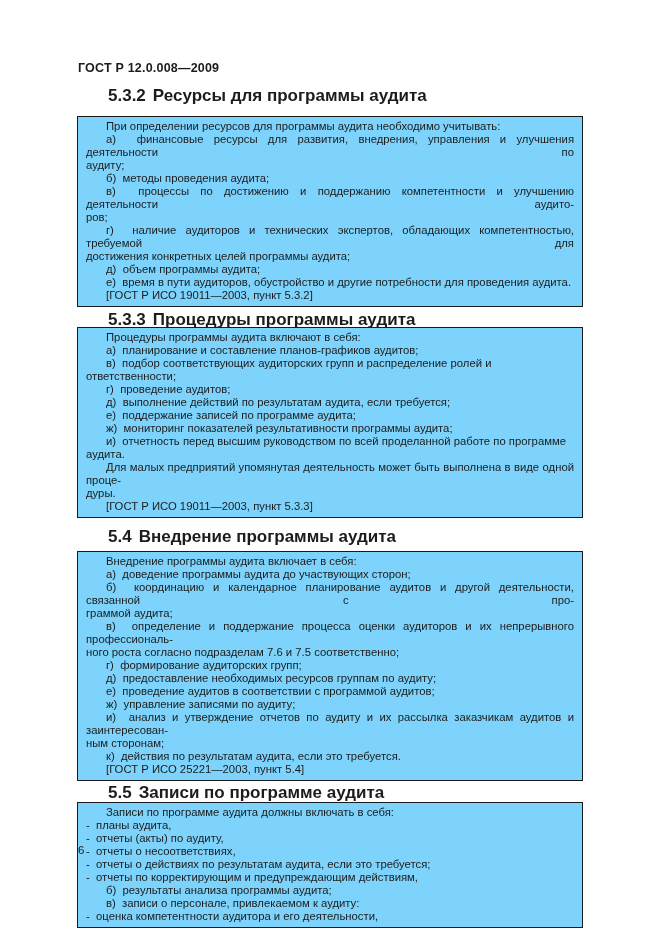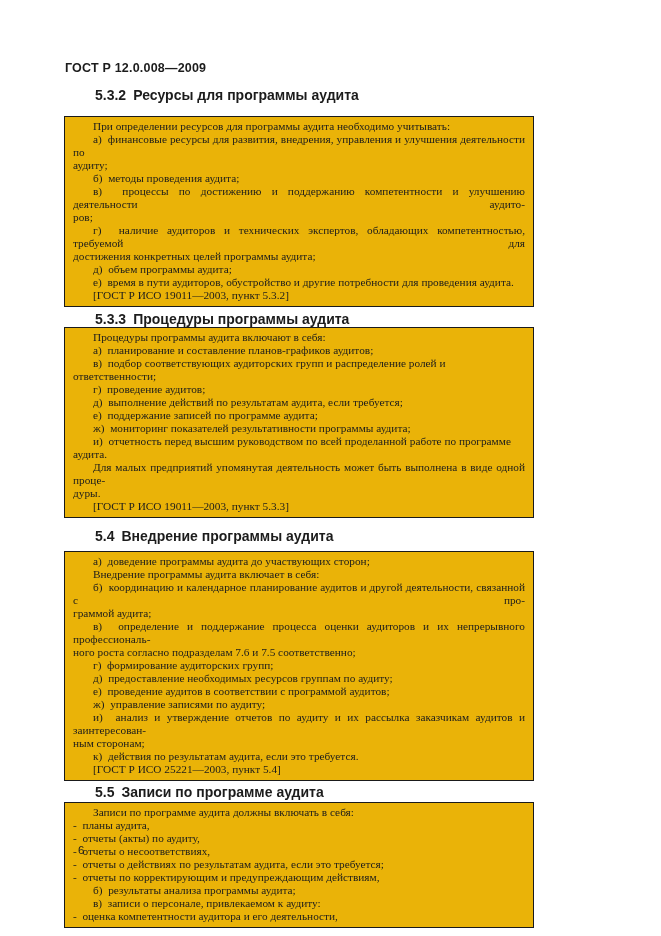--- a/index.html
+++ b/index.html
@@ -6,48 +6,47 @@
   body {
     width: 661px; height: 936px;
     background: #ffffff;
     font-family: "Liberation Sans", sans-serif;
     color: #1c1c1c;
     position: relative;
     overflow: hidden;
   }
   .content {
     position: absolute;
-    left: 64px; top: 0;
-    width: 470px;
+    left: 77px; top: 0;
+    width: 506px;
   }
   .doc-header {
     margin: 62px 0 0 1px;
     font-weight: bold;
     font-size: 12.5px;
     line-height: 13px;
     letter-spacing: 0.2px;
   }
   .section-heading {
     font-weight: bold;
-    font-size: 14px;
+    font-size: 17px;
     line-height: 13px;
     margin-left: 31px;
   }
   .section-heading .ht { margin-left: 7px; }
   .s1 .section-heading { margin-top: 14px; margin-bottom: 14px; }
   .s2 .section-heading { margin-top: 6px;  margin-bottom: 1px; }
   .s3 .section-heading { margin-top: 12px;  margin-bottom: 8px; }
   .s4 .section-heading { margin-top: 5px;  margin-bottom: 3px; }
   .box {
     border: 1.5px solid #1a1a1a;
     padding: 3px 8px 4px 8px;
     font-size: 11.3px;
     line-height: 13px;
-    background: #eab308;
-    font-family: Liberation Serif, serif;
+    background: #7dd3fc;
   }
   .line { white-space: normal; }
   .line.p, .line.pj { text-indent: 20px; }
   .line.pj { text-align: justify; text-align-last: justify; }
   .line.c { text-indent: 0; }
   .line.d { }
   .page-number {
     position: absolute;
     left: 78px; top: 844px;
     font-size: 11.5px;
@@ -97,22 +96,22 @@
         <div class="line c">дуры.</div>
         <div class="line p">[ГОСТ Р ИСО 19011—2003, пункт 5.3.3]</div>
       </div>
   </div>
 
   <div class="section s3">
     <div class="section-heading">
       <span>5.4</span><span class="ht">Внедрение программы аудита</span>
     </div>
     <div class="box">
+        <div class="line p">Внедрение программы аудита включает в себя:</div>
         <div class="line p">а)&nbsp; доведение программы аудита до участвующих сторон;</div>
-        <div class="line p">Внедрение программы аудита включает в себя:</div>
         <div class="line pj">б)&nbsp; координацию и календарное планирование аудитов и другой деятельности, связанной с про-</div>
         <div class="line c">граммой аудита;</div>
         <div class="line pj">в)&nbsp; определение и поддержание процесса оценки аудиторов и их непрерывного профессиональ-</div>
         <div class="line c">ного роста согласно подразделам 7.6 и 7.5 соответственно;</div>
         <div class="line p">г)&nbsp; формирование аудиторских групп;</div>
         <div class="line p">д)&nbsp; предоставление необходимых ресурсов группам по аудиту;</div>
         <div class="line p">е)&nbsp; проведение аудитов в соответствии с программой аудитов;</div>
         <div class="line p">ж)&nbsp; управление записями по аудиту;</div>
         <div class="line pj">и)&nbsp; анализ и утверждение отчетов по аудиту и их рассылка заказчикам аудитов и заинтересован-</div>
         <div class="line c">ным сторонам;</div>

